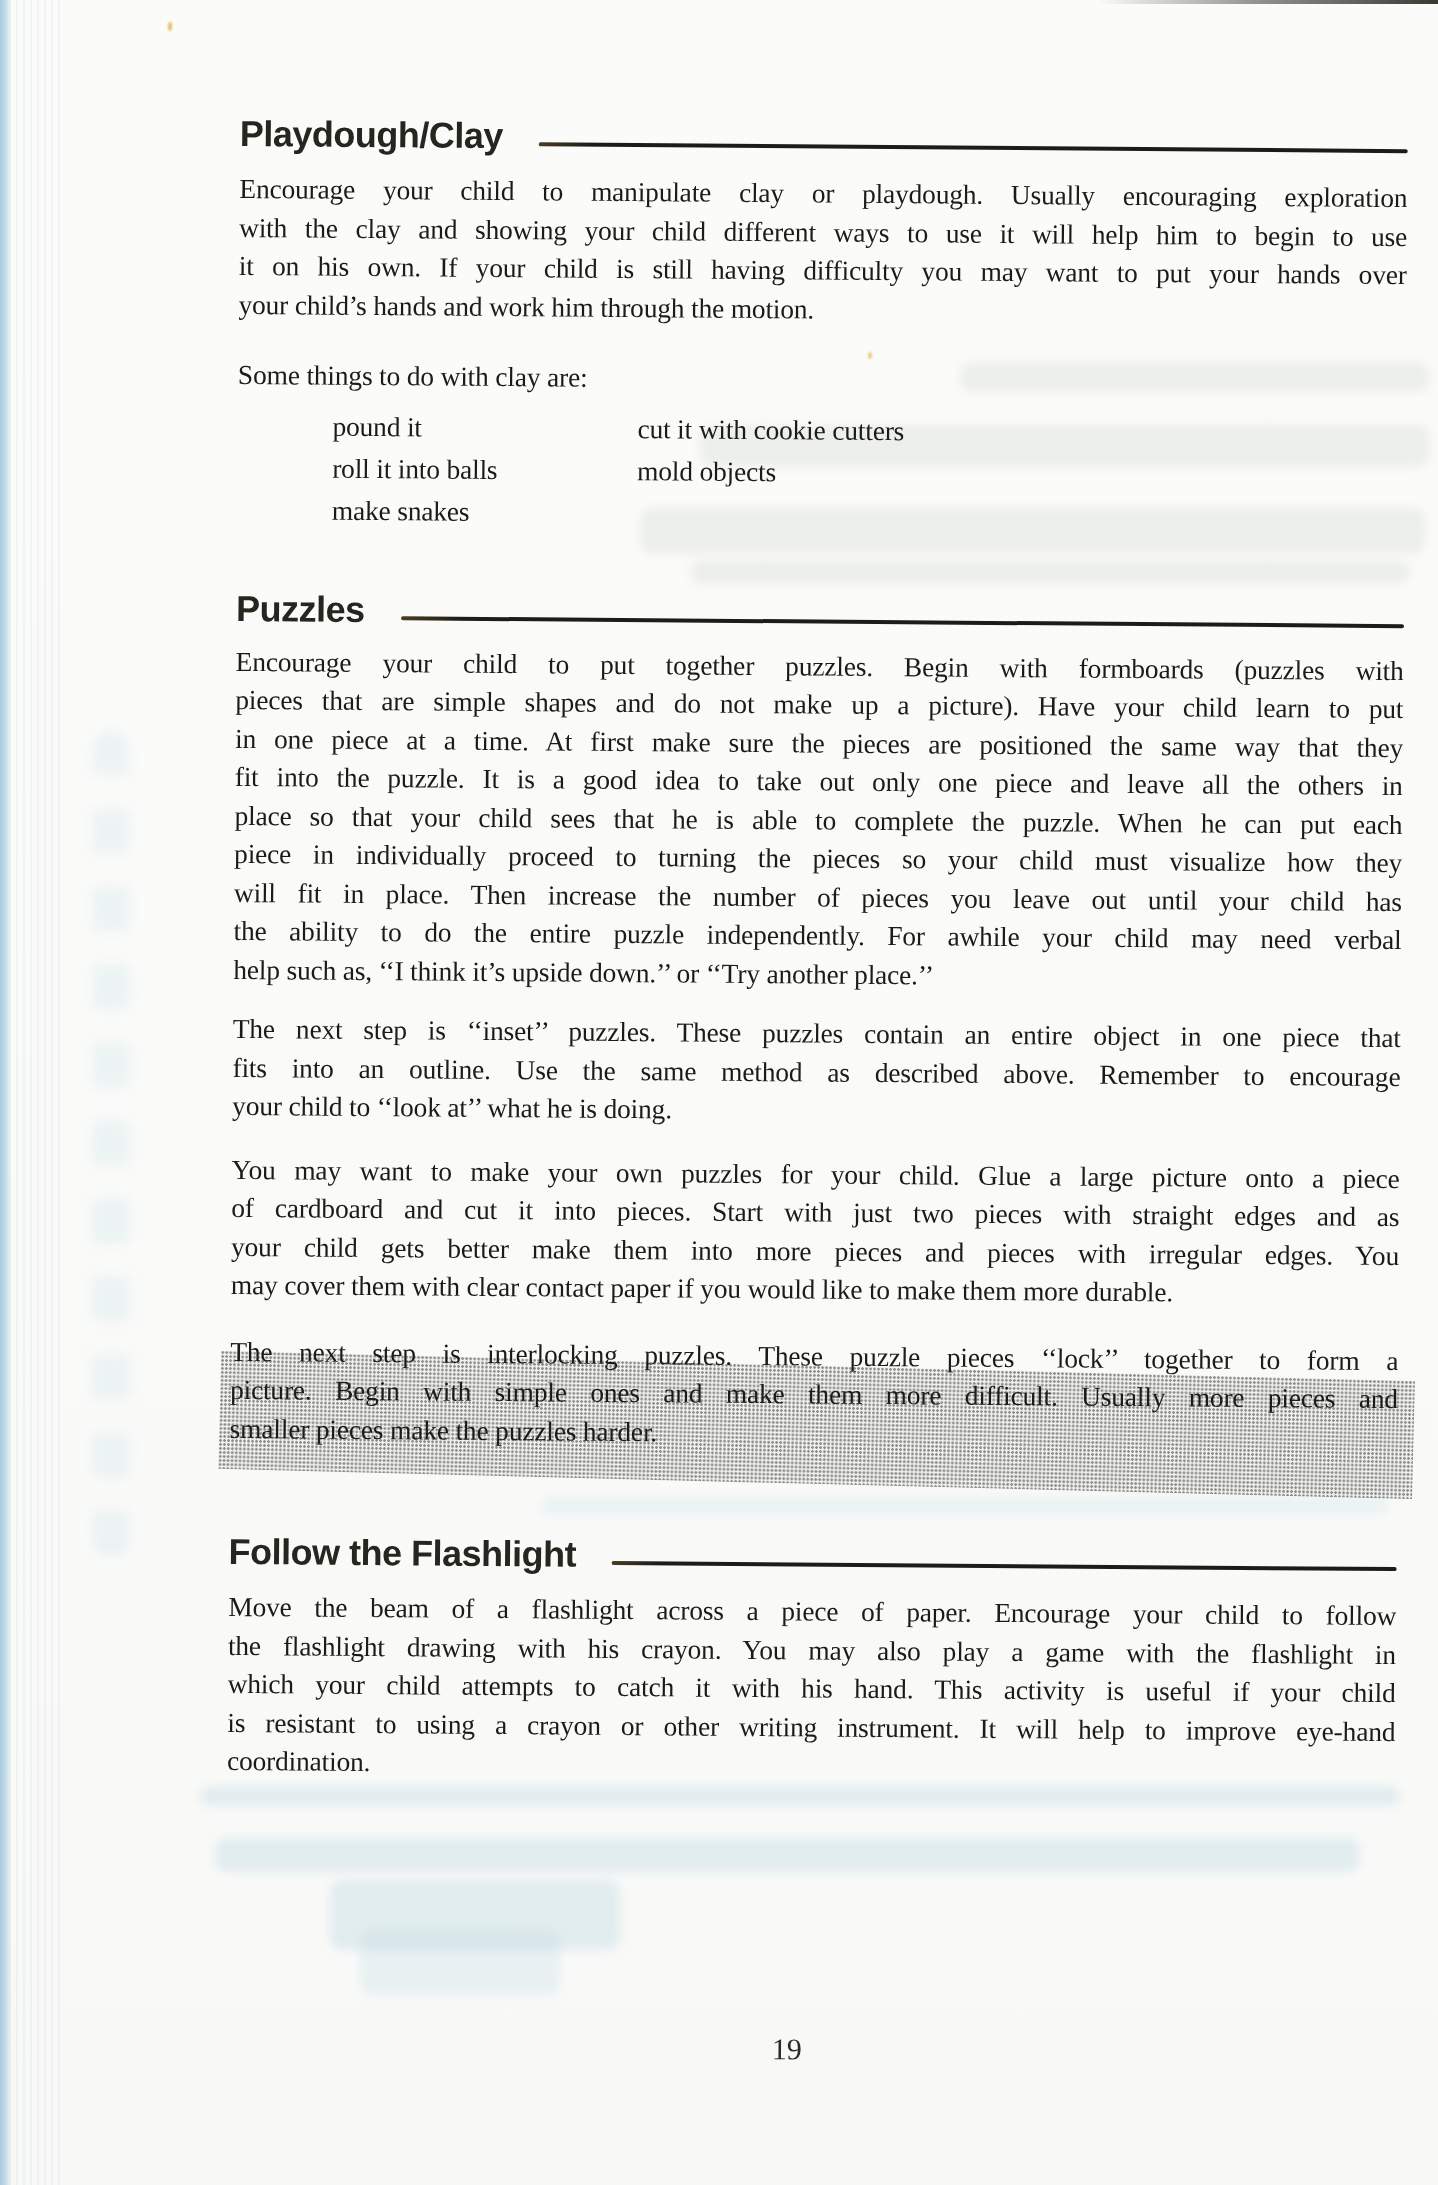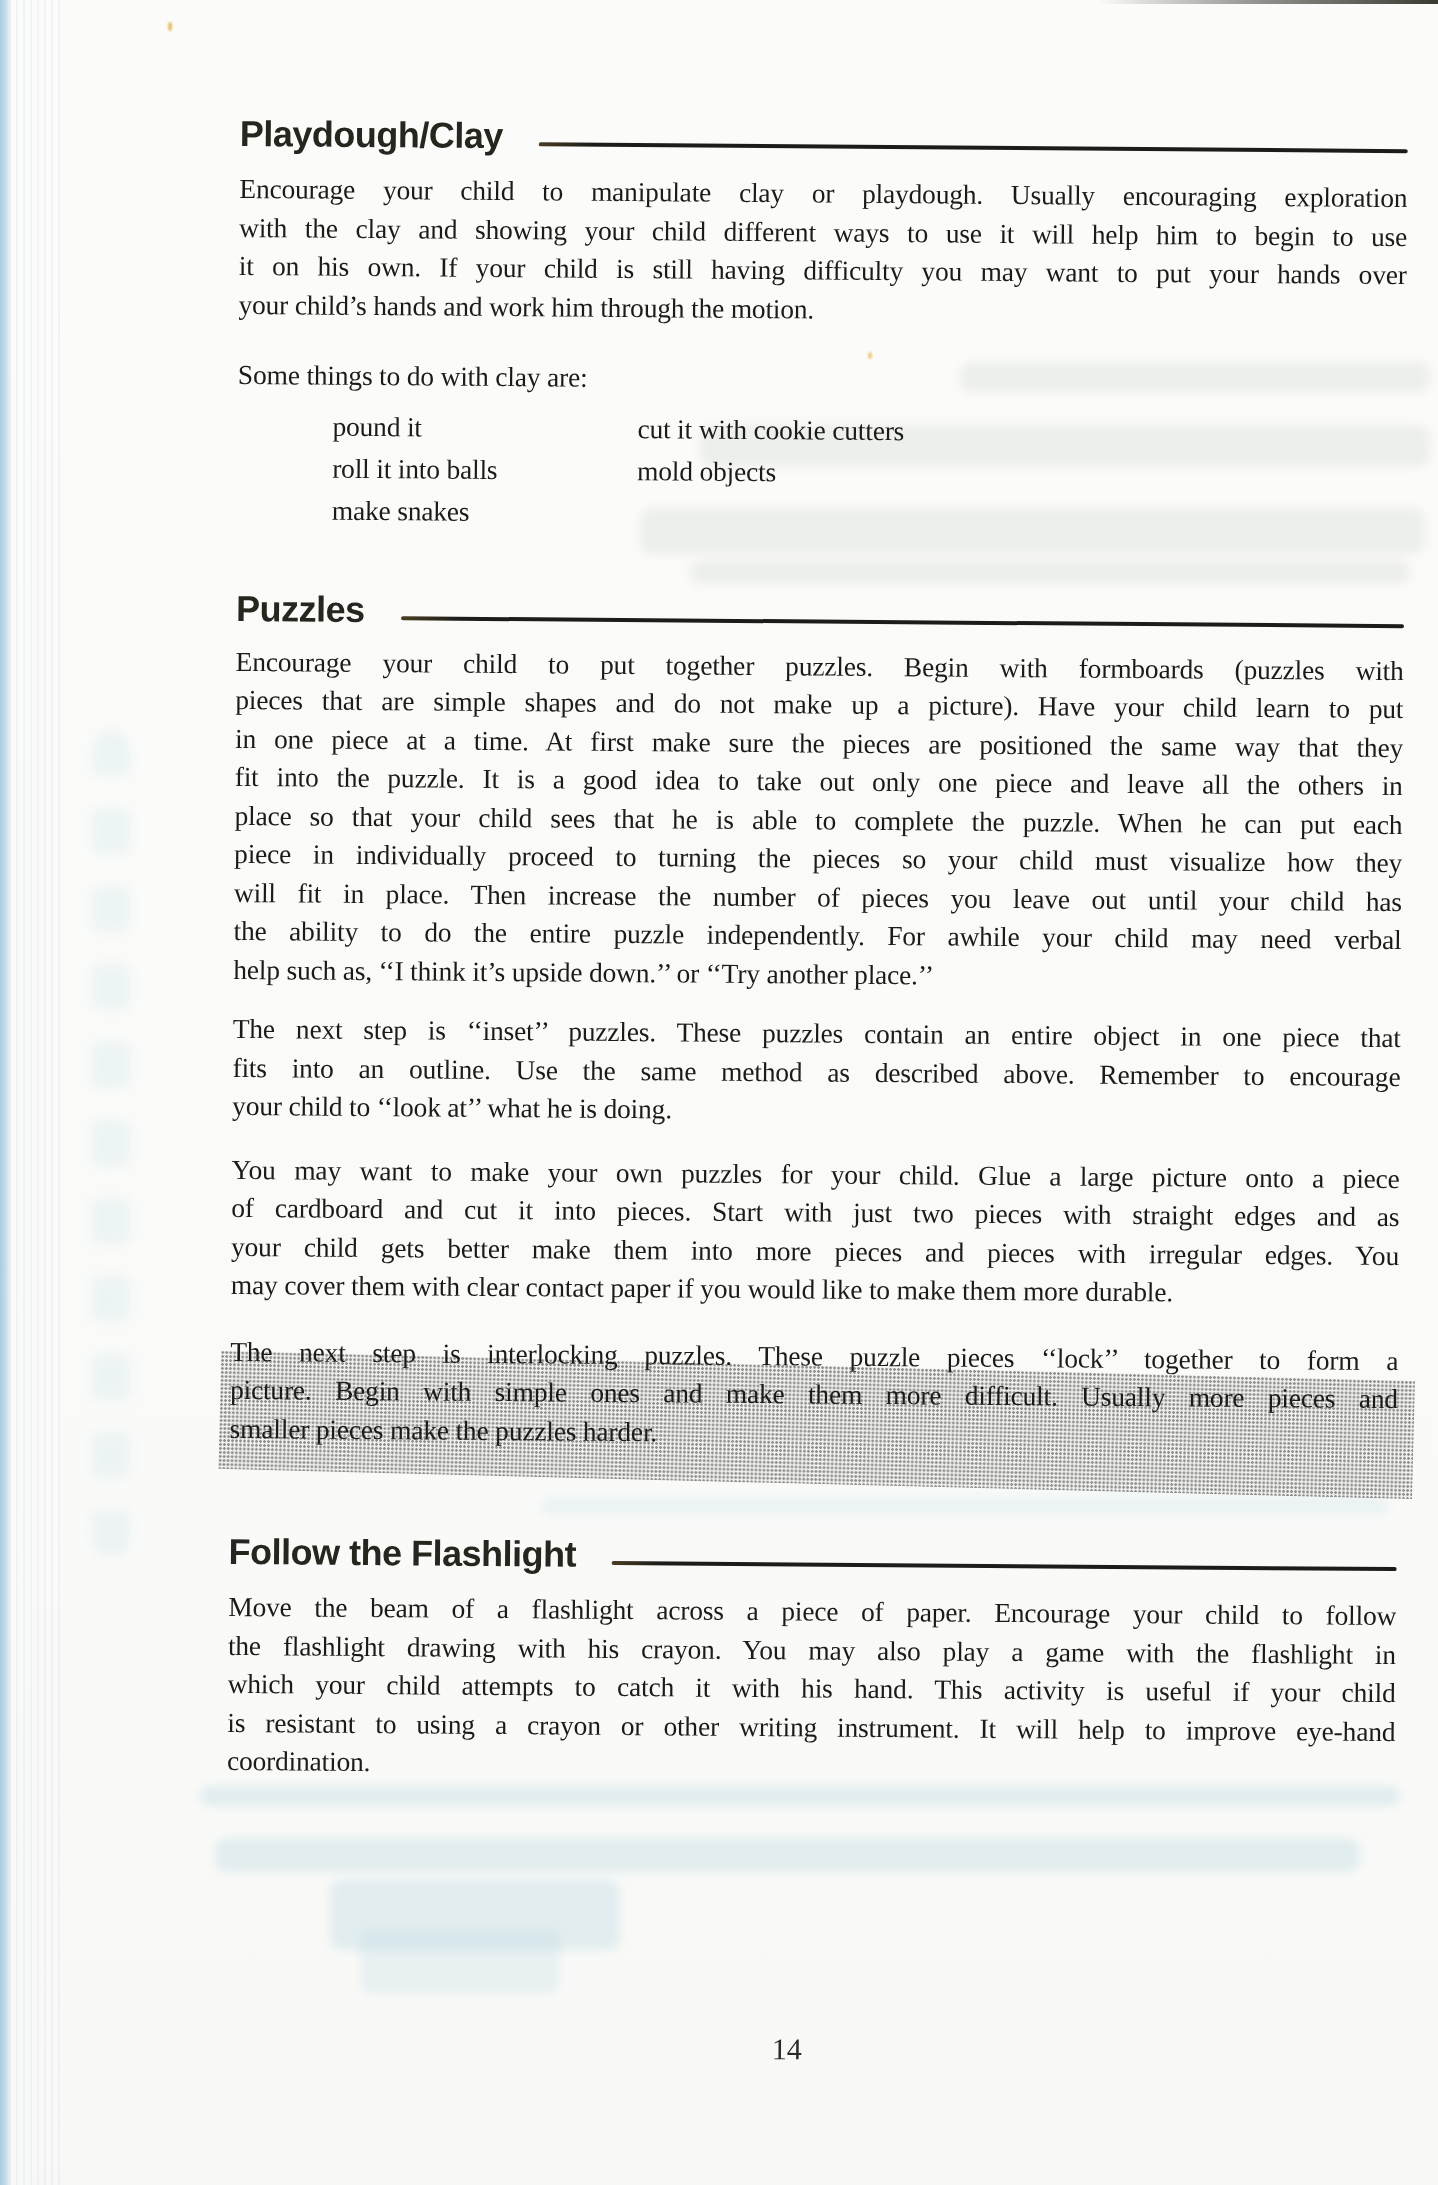--- a/index.html
+++ b/index.html
@@ -154,16 +154,16 @@
     </div>
     <div class="para mt-flash">
         <div class="jl">Move the beam of a flashlight across a piece of paper.  Encourage your child to follow</div>
         <div class="jl">the flashlight drawing with his crayon.  You may also play a game with the flashlight in</div>
         <div class="jl">which your child attempts to catch it with his hand.  This activity is useful if your child</div>
         <div class="jl">is resistant to using a crayon or other writing instrument.  It will help to improve eye-hand</div>
         <div class="jl ll">coordination.</div>
       </div>
 
     <div class="page-num">
-      <span>14</span>
+      <span>19</span>
     </div>
   </div>
 </div>
 
 </body></html>

